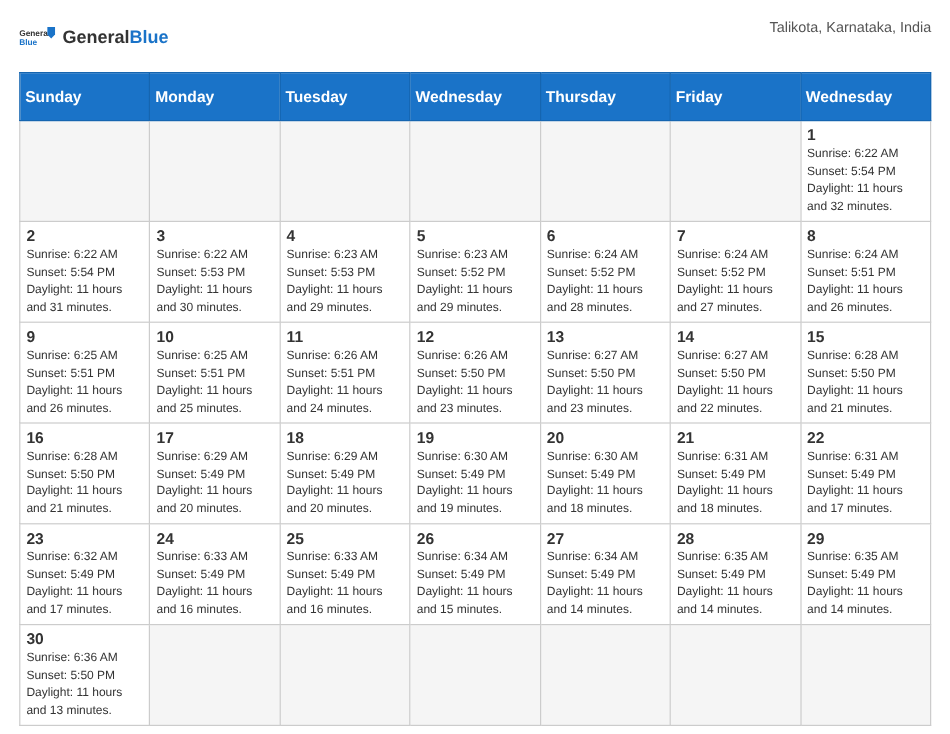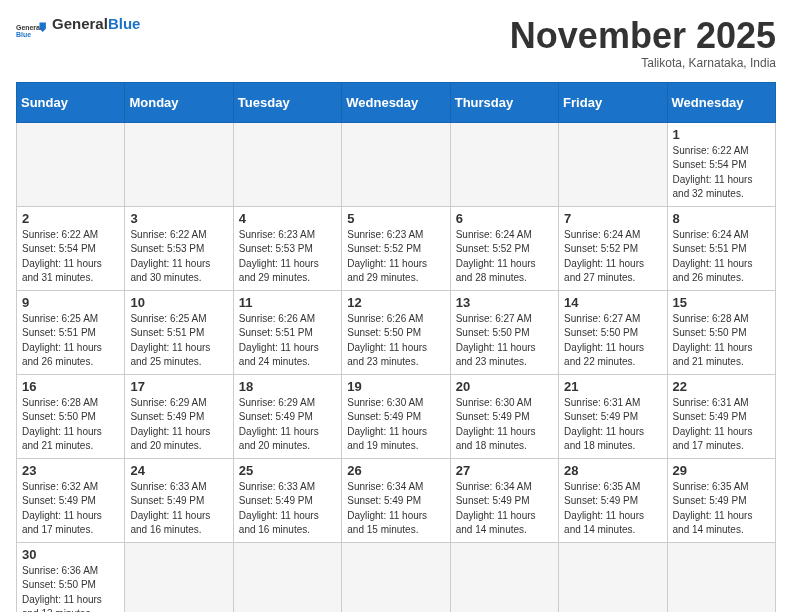--- a/index.html
+++ b/index.html
@@ -11,20 +11,21 @@
       padding: 16px;
     }
     .header {
       display: flex;
       justify-content: space-between;
       align-items: flex-start;
       margin-bottom: 12px;
     }
     .logo {
       display: flex;
+      align-items: center;
       gap: 4px;
     }
     .logo-icon {
       width: 32px;
       height: 32px;
     }
     .title-area { text-align: right; }
     .month-title {
       font-size: 36px;
       font-weight: bold;
@@ -85,21 +86,20 @@
         <text x="0" y="30" font-size="13" font-weight="bold" fill="#1a73c8">Blue</text>
         <polygon points="44,2 56,2 56,14 50,20 44,14" fill="#1a73c8"></polygon>
       </svg>
     <div>
       <div style="font-size:15px; font-weight:bold; color:#333; line-height:1.1;">
         <span style="color:#333">General</span><span style="color:#1a73c8">Blue</span>
       </div>
     </div>
   </div>
   <div class="title-area">
-    <div class="month-title">November 2025</div>
     <div class="subtitle">Talikota, Karnataka, India</div>
   </div>
 </div>
 
 <table class="calendar">
   <thead>
     <tr>
       <th>Sunday</th>
       <th>Monday</th>
       <th>Tuesday</th>

